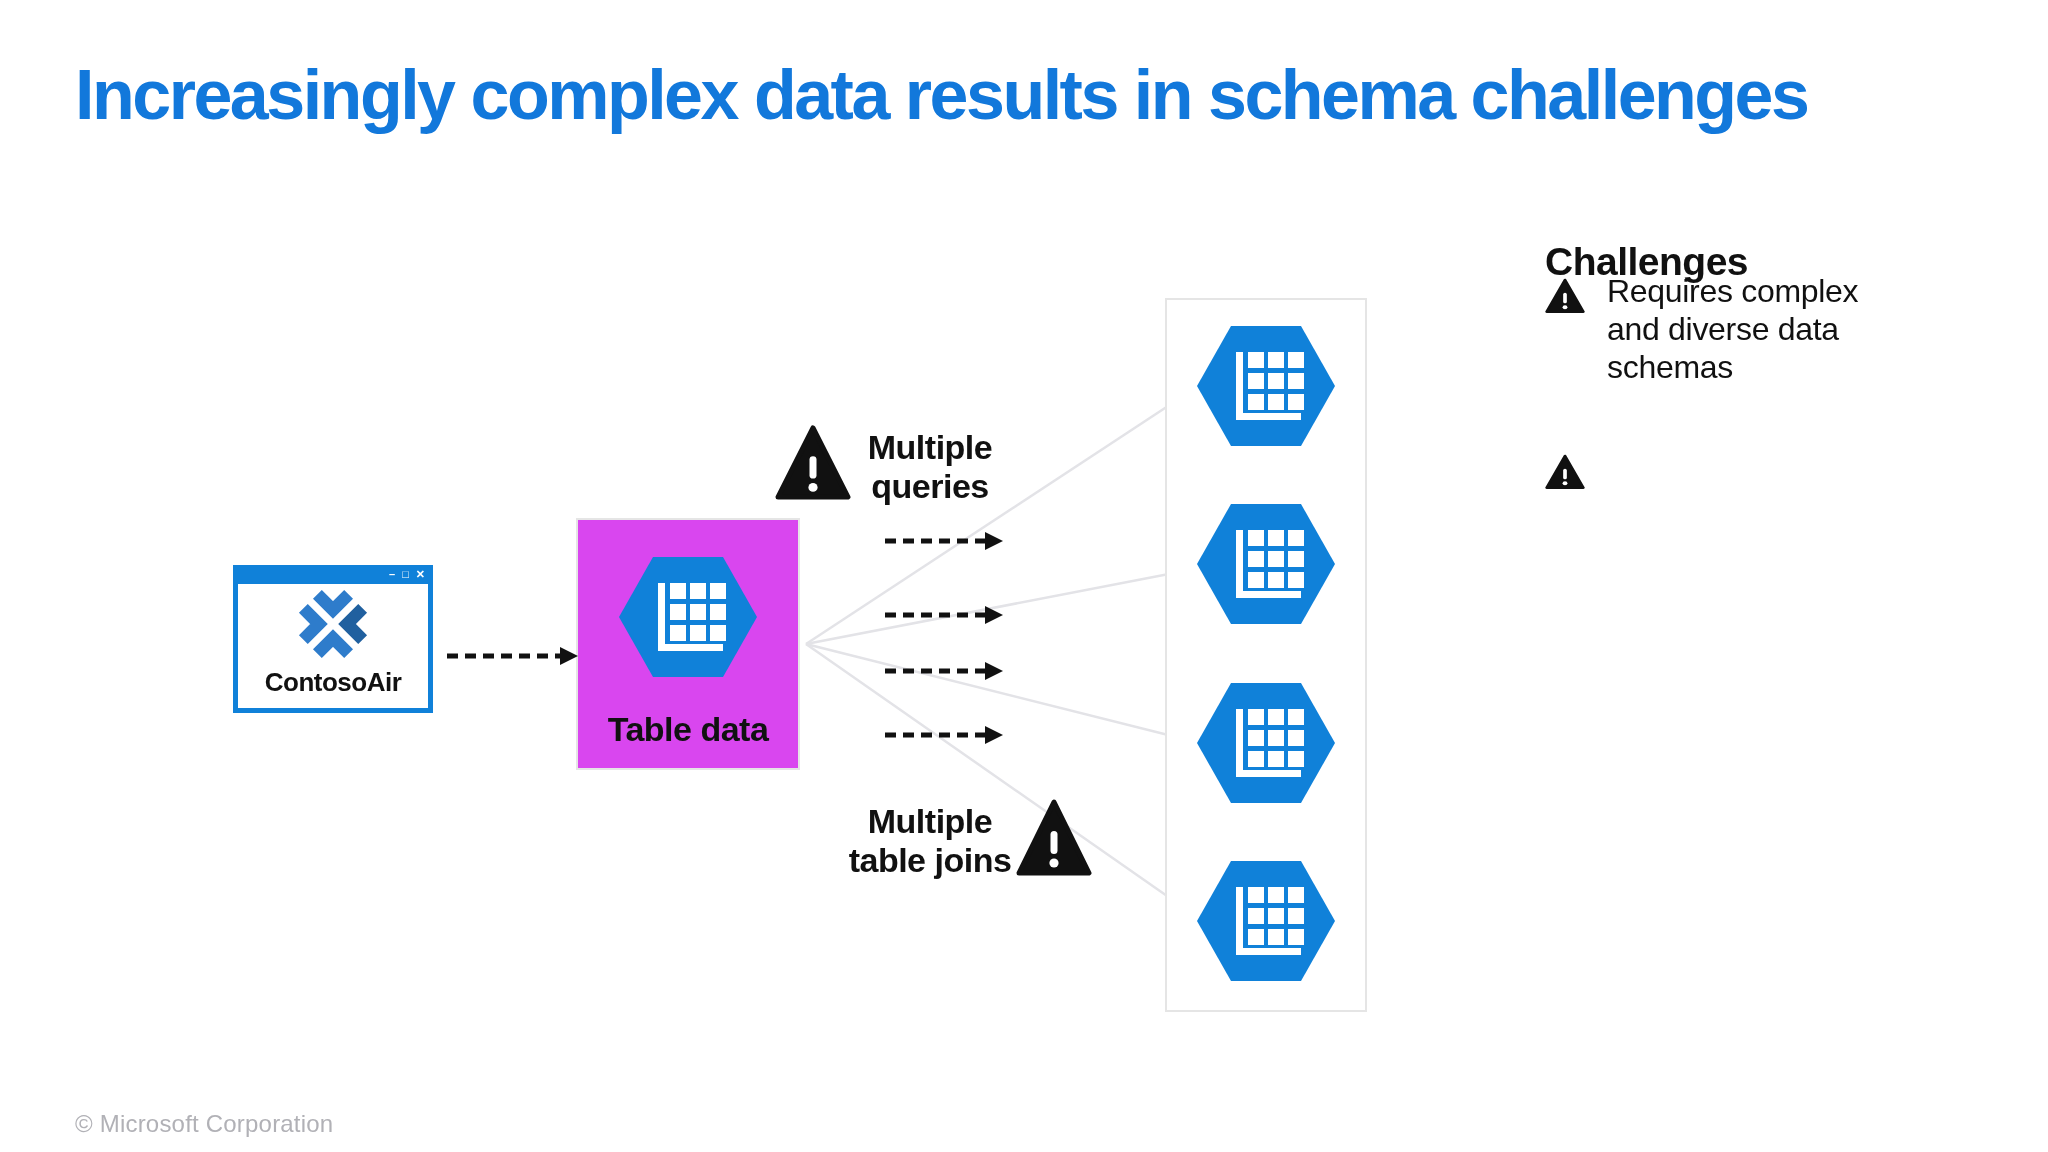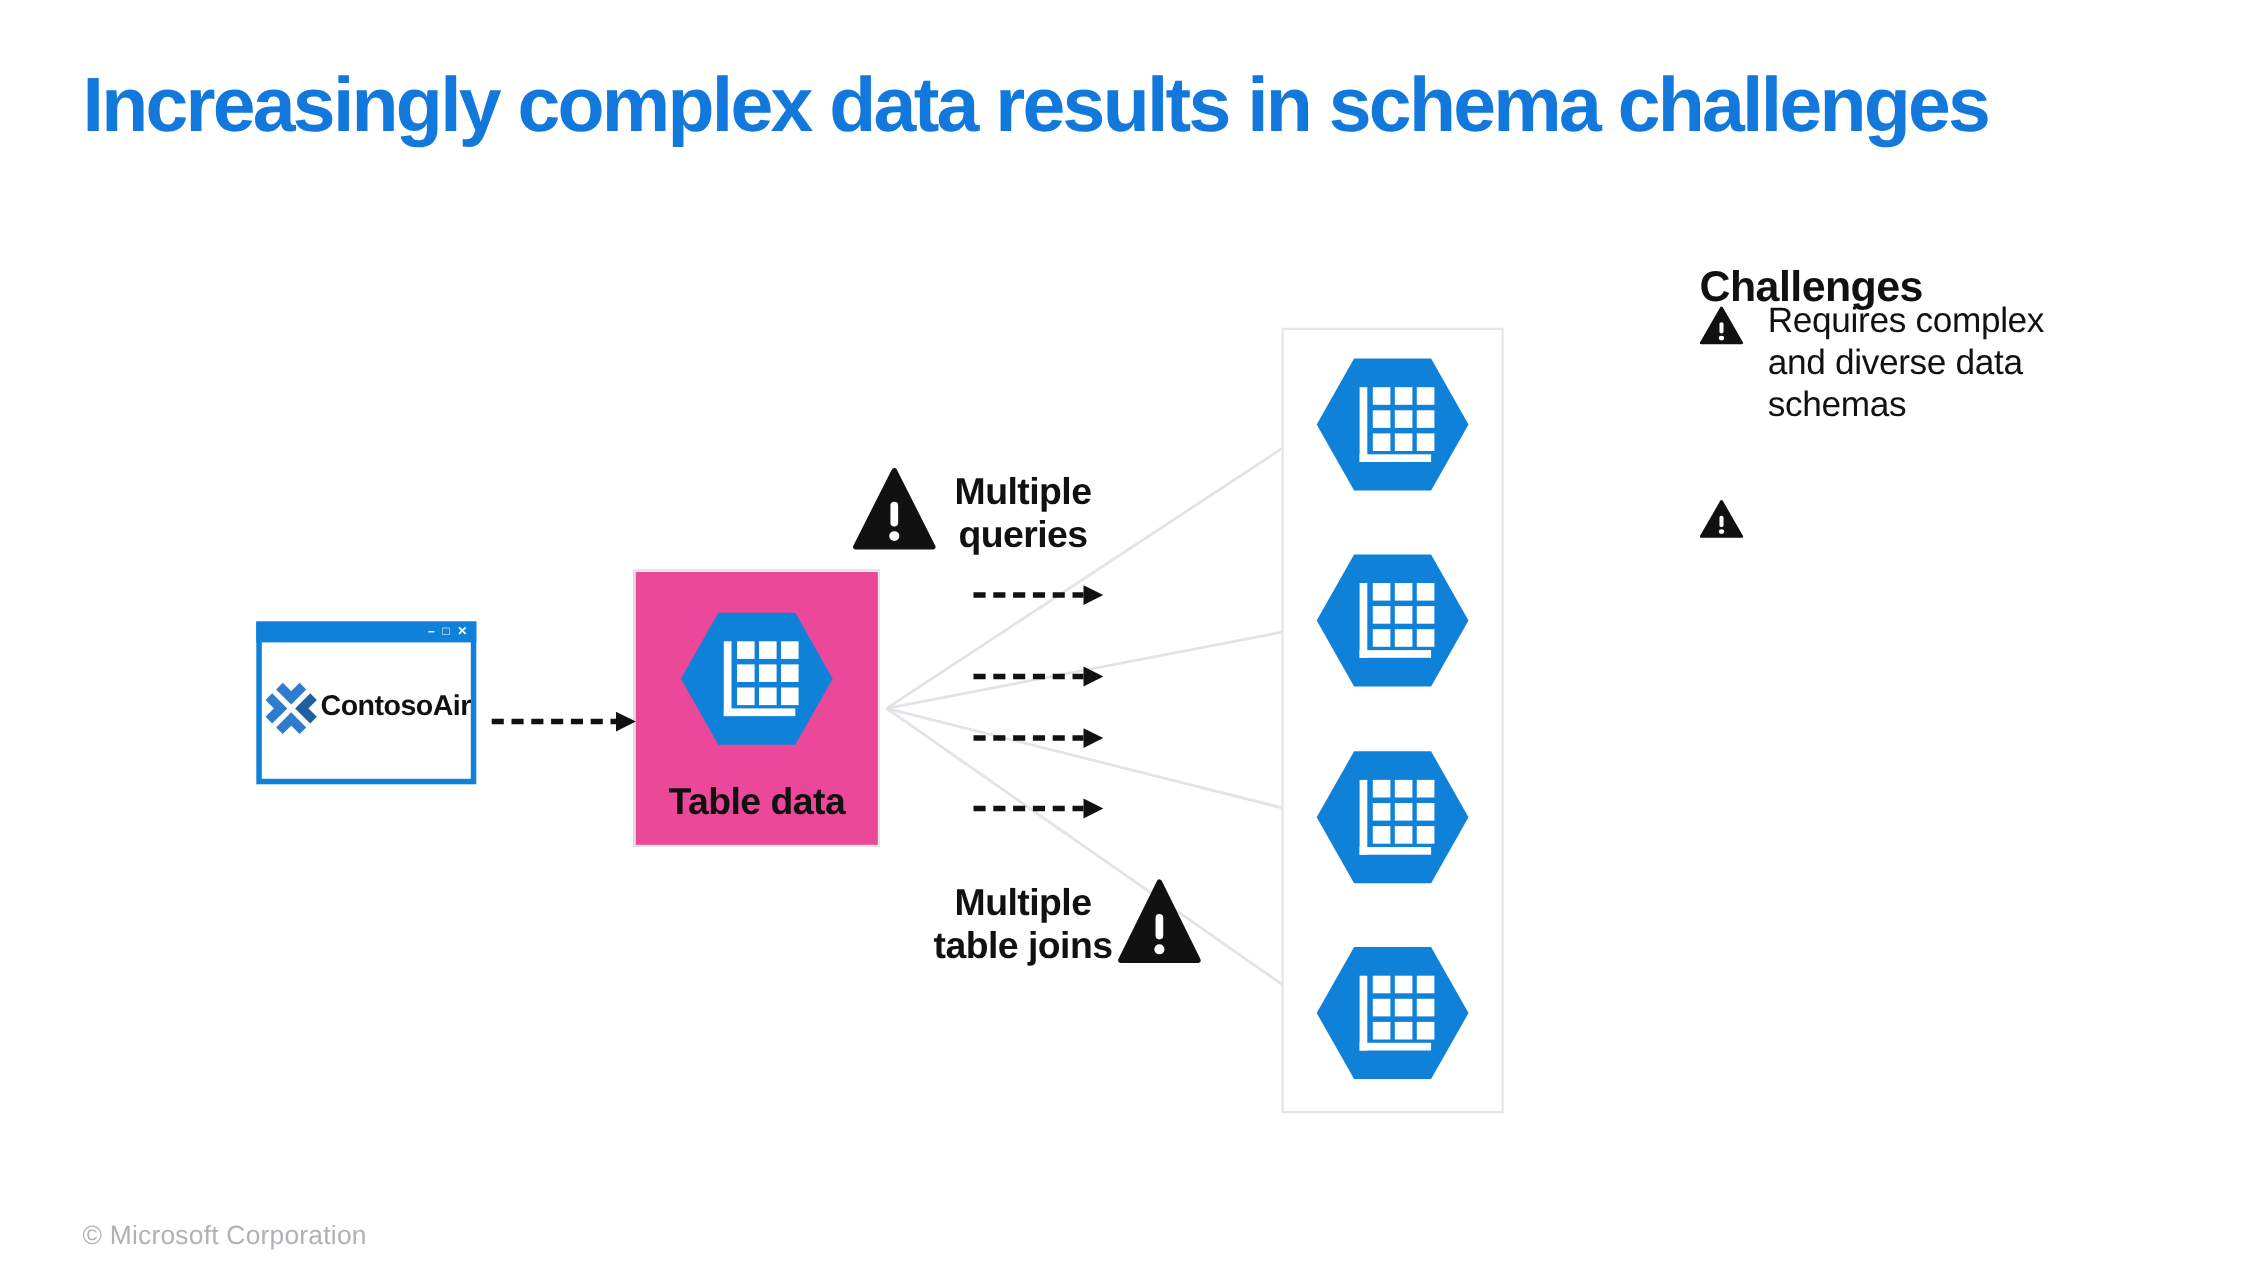--- a/index.html
+++ b/index.html
@@ -32,29 +32,29 @@
     position:absolute;left:233px;top:565px;width:200px;height:148px;
     border:5px solid var(--azure-blue);background:#fff;z-index:3;
   }
   .titlebar{
     position:absolute;left:-5px;top:-5px;width:200px;height:19px;
     background:var(--azure-blue);display:flex;align-items:center;
     justify-content:flex-end;gap:7px;padding:0 8px;
   }
   .titlebar .ctrl{color:#fff;font-size:11px;font-weight:700;line-height:1;}
   .win-body{position:absolute;left:0;top:14px;width:190px;height:124px;
-    display:flex;flex-direction:row;align-items:center;justify-content:flex-end;}
+    display:flex;flex-direction:column;align-items:center;justify-content:flex-end;}
   .win-logo{width:78px;height:78px;margin-bottom:4px;}
   .win-label{font-size:26px;font-weight:700;color:var(--text-black);
     letter-spacing:-0.5px;margin-bottom:10px;}
 
   
   .source-box{
     position:absolute;left:576px;top:518px;width:224px;height:252px;
-    border:2px solid var(--box-border-gray);background:#ec4899;z-index:3;
+    border:2px solid var(--box-border-gray);background:#d946ef;z-index:3;
     display:flex;flex-direction:column;align-items:center;
   }
   .source-box .hex{width:140px;height:122px;margin-top:36px;}
   .source-label{font-size:34px;font-weight:700;color:var(--text-black);
     letter-spacing:-0.5px;margin-top:32px;}
 
   
   .targets-box{
     position:absolute;left:1165px;top:298px;width:202px;height:714px;
     border:2px solid var(--box-border-gray);background:#fff;z-index:3;

